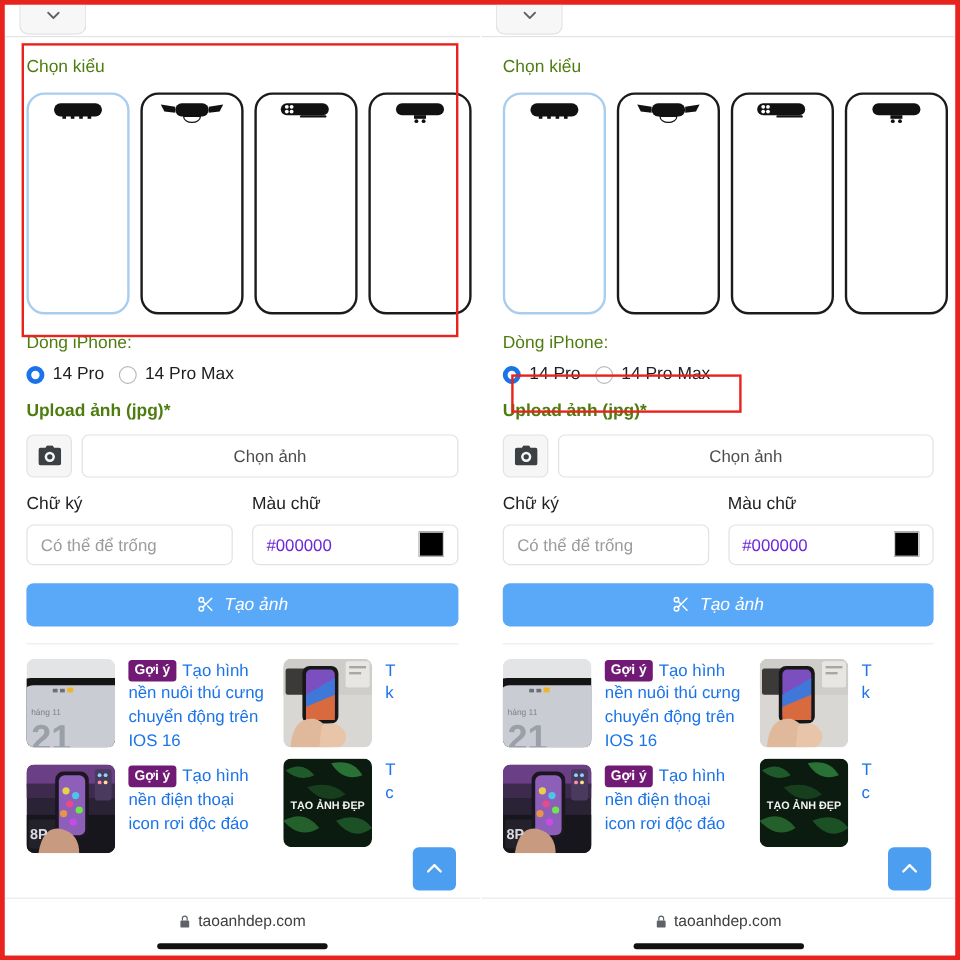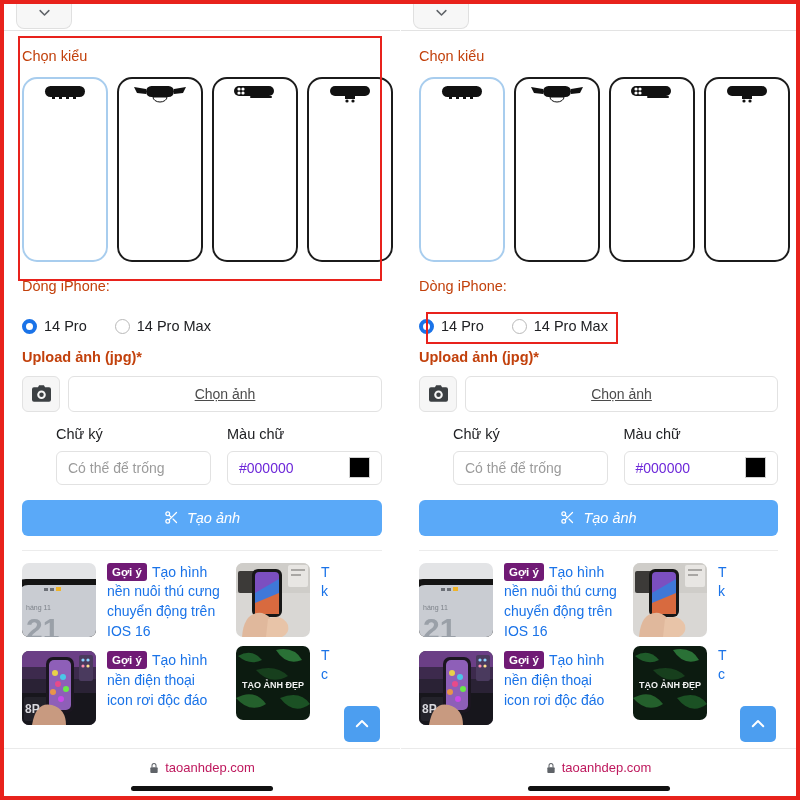--- a/index.html
+++ b/index.html
@@ -92,21 +92,21 @@
   
   .anno-radio {
     left: 25px;
     top: 308px;
     width: 192px;
     height: 32px;
   }
 
   .sec-label {
     font-size: 14.5px;
-    color: #c2410c;
+    color: #4d7c0f;
     margin: 0;
     padding: 0;
     line-height: 1;
   }
   .sec-label.bold { font-weight: bold; }
 
   
   .style-row {
     display: flex;
     gap: 9px;
@@ -130,22 +130,22 @@
     position: absolute;
     left: 50%;
     transform: translateX(-50%);
     top: 6px;
   }
 
   
   .radio-row {
     display: flex;
     align-items: center;
-    gap: 16px;
-    margin-top: 25px;
+    gap: 0;
+    margin-top: 11px;
   }
   .radio-opt {
     display: flex;
     align-items: center;
     gap: 7px;
   }
   .radio {
     width: 15px;
     height: 15px;
     border-radius: 50%;
@@ -188,29 +188,27 @@
     height: 36px;
     border: 1px solid #e2e2e2;
     border-radius: 6px;
     background: #ffffff;
     display: flex;
     align-items: center;
     justify-content: center;
     font-size: 14px;
     color: #4b4b4b;
     box-sizing: border-box;
-    text-decoration: underline;
   }
 
   
   .fields {
     display: flex;
     gap: 16px;
     margin-top: 14px;
-    margin-left: 34px;
   }
   .field { flex: 1 1 0; min-width: 0; }
   .field-label {
     font-size: 14.5px;
     color: #202124;
     margin-bottom: 9px;
   }
   .input {
     height: 34px;
     border: 1px solid #e2e2e2;
@@ -320,21 +318,21 @@
     align-items: center;
     justify-content: flex-start;
     padding-top: 11px;
     box-sizing: border-box;
   }
   .urlrow {
     display: flex;
     align-items: center;
     gap: 6px;
     font-size: 13px;
-    color: #be185d;
+    color: #404040;
   }
   .homebar {
     margin-top: 11px;
     width: 142px;
     height: 5px;
     border-radius: 3px;
     background: #111;
   }
 </style>
 </head>

